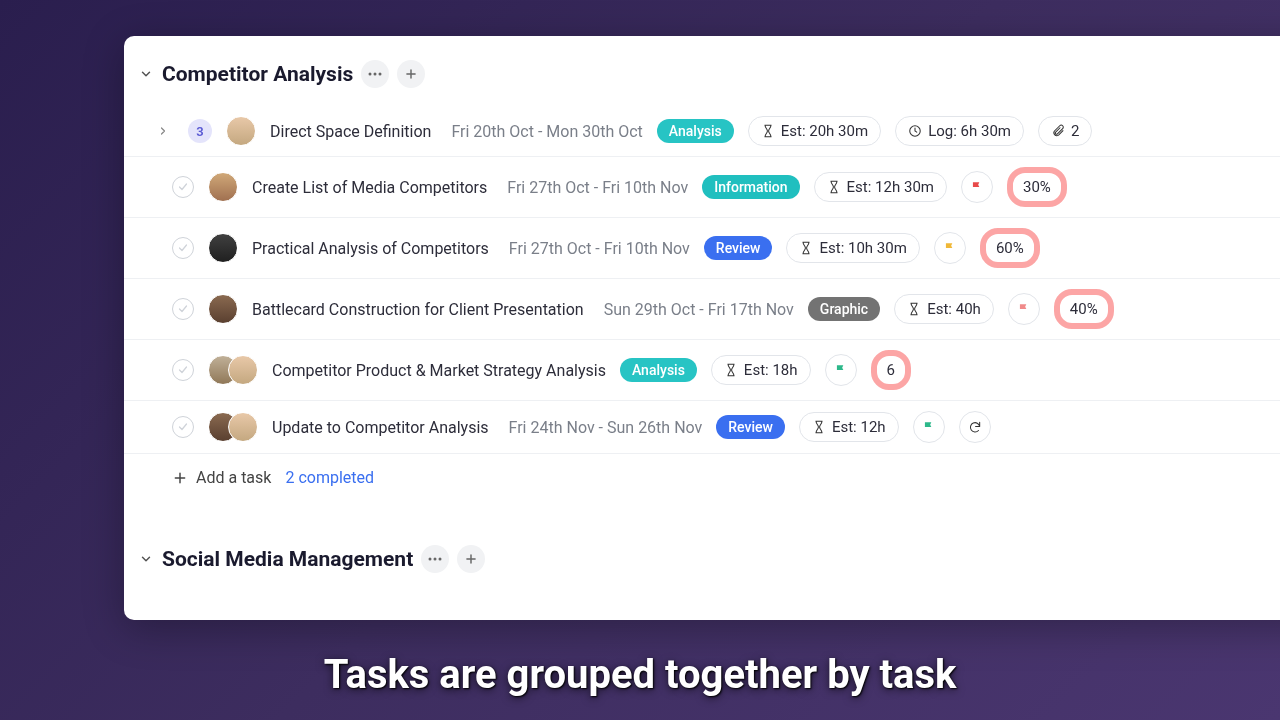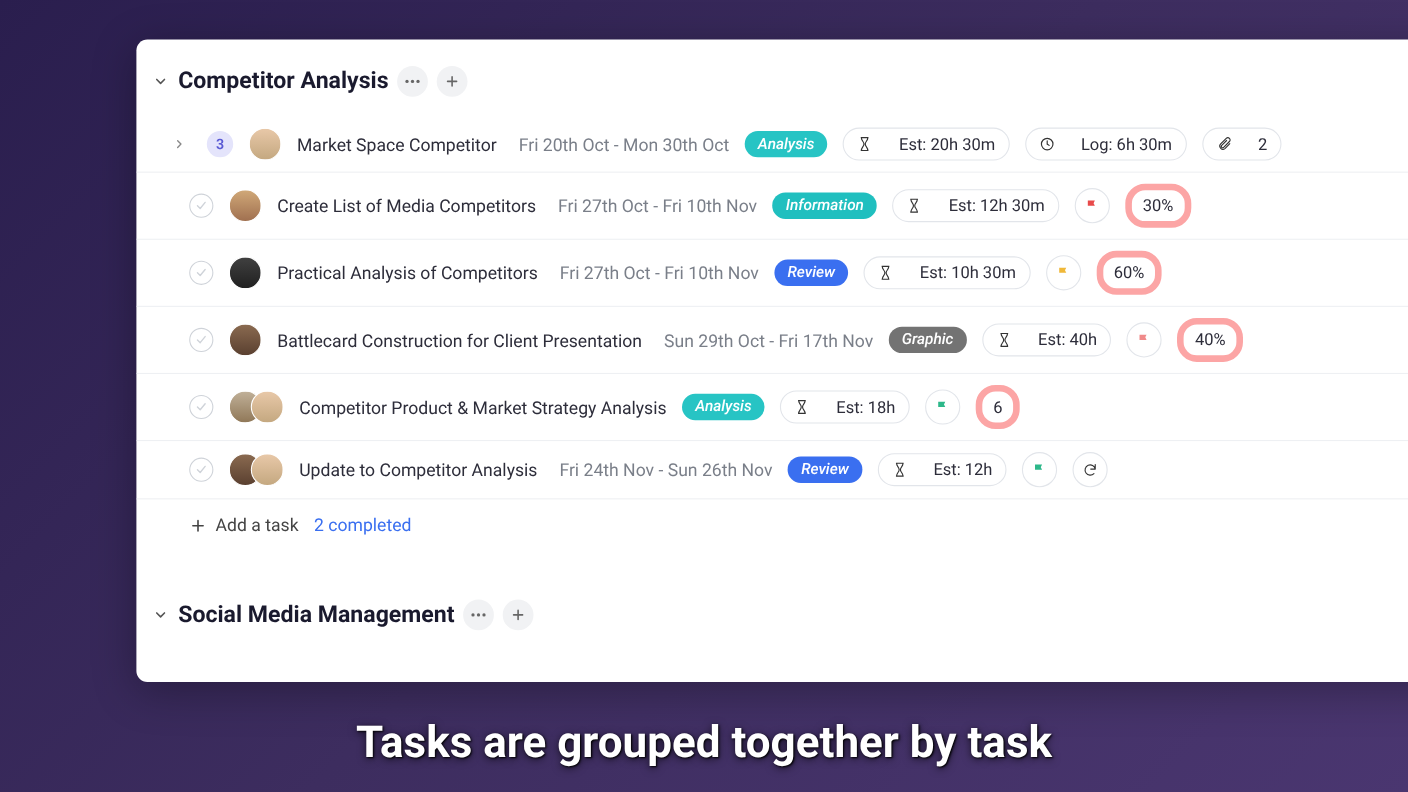--- a/index.html
+++ b/index.html
@@ -96,28 +96,27 @@
   .av-d{background:linear-gradient(#8a6a50,#5a4030);}
   .av-e{background:linear-gradient(#c0b098,#907858);}
   .task-title { color:#2d2d3a; }
   .task-dates { color:#7a7f89; margin-left:6px;}
   .tag {
     padding: 4px 12px;
     border-radius: 14px;
     font-size: 14px;
     font-weight: 500;
     color:#fff;
-    font-style:italic;
   }
   .tag-analysis{background:#27c4c4;}
   .tag-information{background:#20bfbf;}
   .tag-review{background:#3a6ff0;}
   .tag-graphic{background:#737373;}
   .pill {
-    display:inline-flex;align-items:center;gap:24px;
+    display:inline-flex;align-items:center;gap:6px;
     padding:5px 12px;
     border:1px solid #e2e5ea;
     border-radius:18px;
     font-size:15px;
     color:#2d2d3a;
     text-align:right;
   }
   .flag {
     width:32px;height:32px;border-radius:50%;
     border:1px solid #e2e5ea;
@@ -171,21 +170,21 @@
   <div class="task-list">
 
     <div class="task-row lvl1">
       <span class="expand-arrow">
         <svg width="12" height="12" viewBox="0 0 24 24">
             <path d="M9 6l6 6-6 6" stroke="#888" stroke-width="2.5" stroke-linecap="round" stroke-linejoin="round" fill="none"></path>
           </svg>
       </span>
       <span class="subtask-count">3</span>
       <span class="avatar av-a"></span>
-      <span class="task-title">Market Space Competitor</span>
+      <span class="task-title">Direct Space Definition</span>
       <span class="task-dates">Fri 20th Oct - Mon 30th Oct</span>
       <span class="tag tag-analysis">Analysis</span>
       <span class="pill">
         <svg width="14" height="14" viewBox="0 0 24 24">
             <path d="M6 2h12M6 22h12M7 2c0 5 4 6 4 10s-4 5-4 10M17 2c0 5-4 6-4 10s4 5 4 10" stroke="#333" stroke-width="1.8" fill="none"></path>
           </svg>
         <span>Est: 20h 30m</span>
       </span>
       <span class="pill">
         <svg width="14" height="14" viewBox="0 0 24 24">

